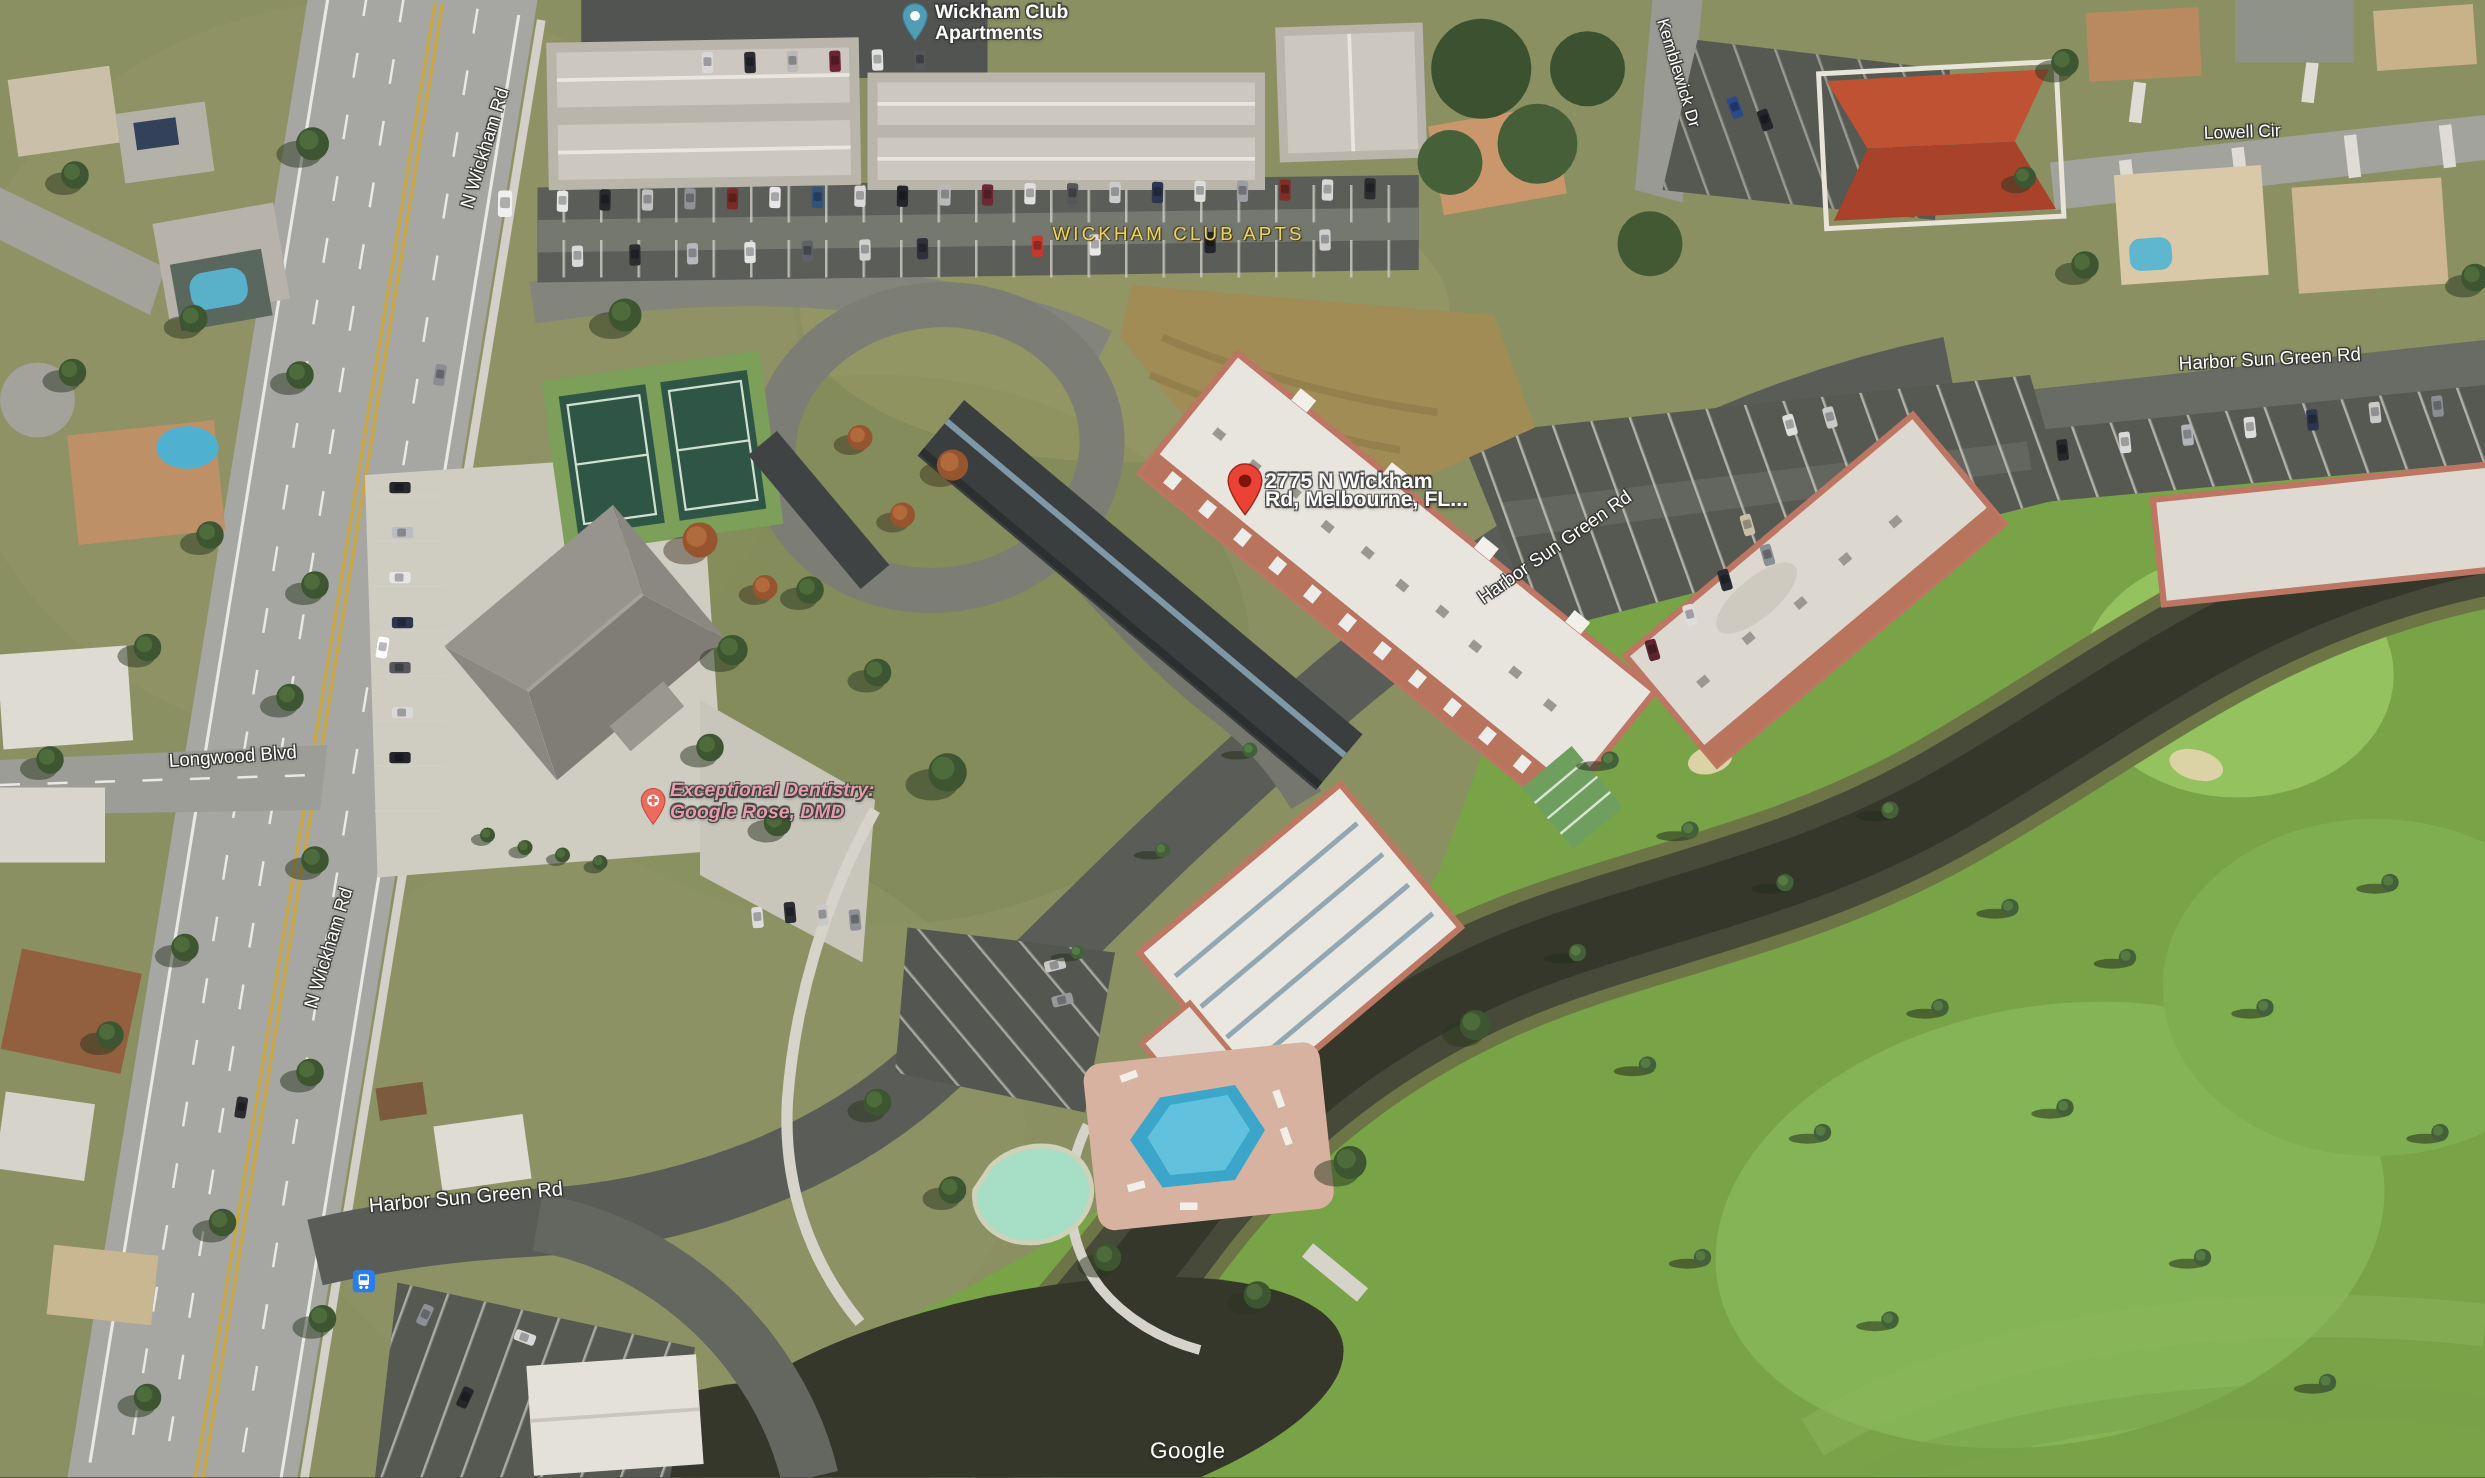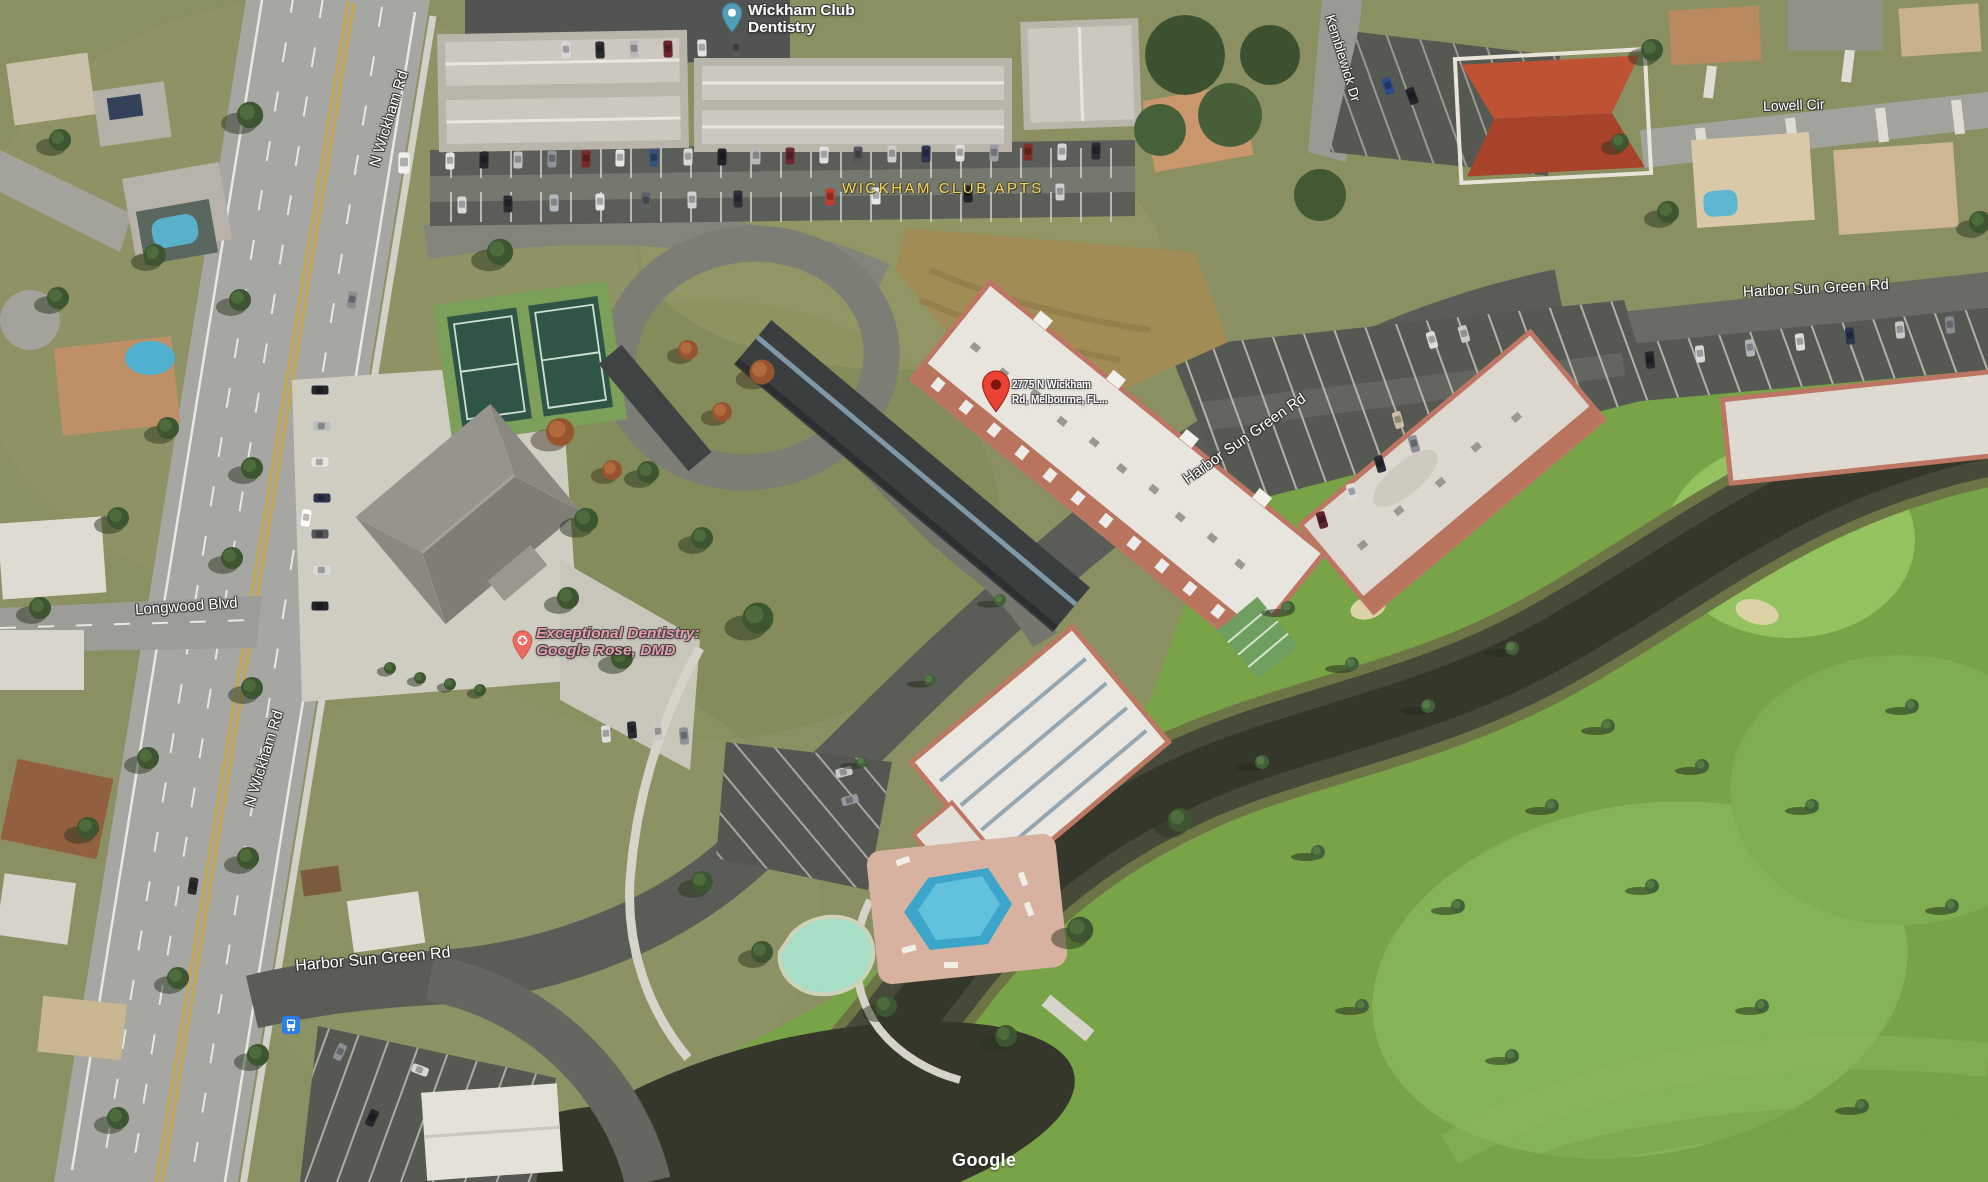--- a/index.html
+++ b/index.html
@@ -15,22 +15,22 @@
   .poilbl{font-weight:700;font-size:15.5px;
     text-shadow:-1px -1px 0 rgba(55,55,55,.75),1px -1px 0 rgba(55,55,55,.75),
                 -1px 1px 0 rgba(55,55,55,.75),1px 1px 0 rgba(55,55,55,.75),0 1px 3px rgba(0,0,0,.5);}
   .white{color:#fff;}
   .area{color:#e8d468;font-weight:400;font-size:15px;letter-spacing:2.5px;
     text-shadow:1px 1px 0 rgba(70,55,10,.85),-1px -1px 0 rgba(70,55,10,.6),0 0 3px rgba(0,0,0,.45);}
   .bigarea{color:#ece27f;font-weight:400;font-size:27px;letter-spacing:2px;text-align:center;line-height:1.25;
     text-shadow:1px 1px 0 rgba(70,60,15,.8),-1px -1px 0 rgba(70,60,15,.55),0 0 4px rgba(0,0,0,.4);}
   .health{color:#e59cab;font-style:italic;}
   .pin{position:absolute;}
-  .watermark{position:absolute;left:920px;top:1150px;color:#fff;font-size:18px;font-weight:700;
-    letter-spacing:.4px;text-shadow:0 1px 2px rgba(0,0,0,.55);margin-left:32px;}
+  .watermark{position:absolute;left:920px;top:1150px;color:#fff;font-size:18px;font-weight:400;
+    letter-spacing:.4px;text-shadow:0 1px 2px rgba(0,0,0,.55);}
   .busstop{position:absolute;left:282px;top:1016px;width:18px;height:18px;}
 </style>
 </head>
 <body>
 
 <div class="stage">
 
 <svg class="scene" viewBox="0 0 1988 1182">
   <defs>
     <g id="car">
@@ -531,33 +531,33 @@
 <div class="ov">
 
   <div class="pin" style="left:721px;top:2px;">
     <svg width="22" height="32" viewBox="0 0 24 36">
           <path d="M12 1C5.9 1 1 5.9 1 12c0 8.2 11 22 11 22s11-13.8 11-22C23 5.9 18.1 1 12 1z" fill="#519db5" stroke="#3c7e94" stroke-width="1"></path>
           <circle cx="12" cy="12" r="4.4" fill="#ffffff"></circle>
         </svg>
   </div>
   <div class="lbl poilbl white" style="left:748px;top:1px;font-size:15.5px;">
     <div>Wickham Club</div>
-    <div>Dentistry</div>
+    <div>Apartments</div>
   </div>
 
   <div class="lbl area" style="left:842px;top:180px;">WICKHAM CLUB APTS</div>
 
 
   <div class="pin" style="left:981px;top:370px;">
     <svg width="30" height="44" viewBox="0 0 24 36">
           <path d="M12 1C5.9 1 1 5.9 1 12c0 8.2 11 22 11 22s11-13.8 11-22C23 5.9 18.1 1 12 1z" fill="#ea4335" stroke="#a6281c" stroke-width="1"></path>
           <circle cx="12" cy="12" r="4.2" fill="#7e150d"></circle>
         </svg>
   </div>
-  <div class="lbl poilbl white" style="left:1012px;top:377px;font-size:10px;line-height:15px;">
+  <div class="lbl poilbl white" style="left:1012px;top:377px;font-size:17px;line-height:15px;">
     <div>2775 N Wickham</div>
     <div>Rd, Melbourne, FL...</div>
   </div>
 
   <div class="pin" style="left:512px;top:630px;">
     <svg width="21" height="31" viewBox="0 0 24 36">
           <path d="M12 1C5.9 1 1 5.9 1 12c0 8.2 11 22 11 22s11-13.8 11-22C23 5.9 18.1 1 12 1z" fill="#ec6a5e" stroke="#c04a40" stroke-width="1"></path>
           <circle cx="12" cy="12" r="5.6" fill="#ffffff"></circle>
           <path d="M10.6 8h2.8v2.6H16v2.8h-2.6V16h-2.8v-2.6H8v-2.8h2.6z" fill="#ec6a5e"></path>
         </svg>

